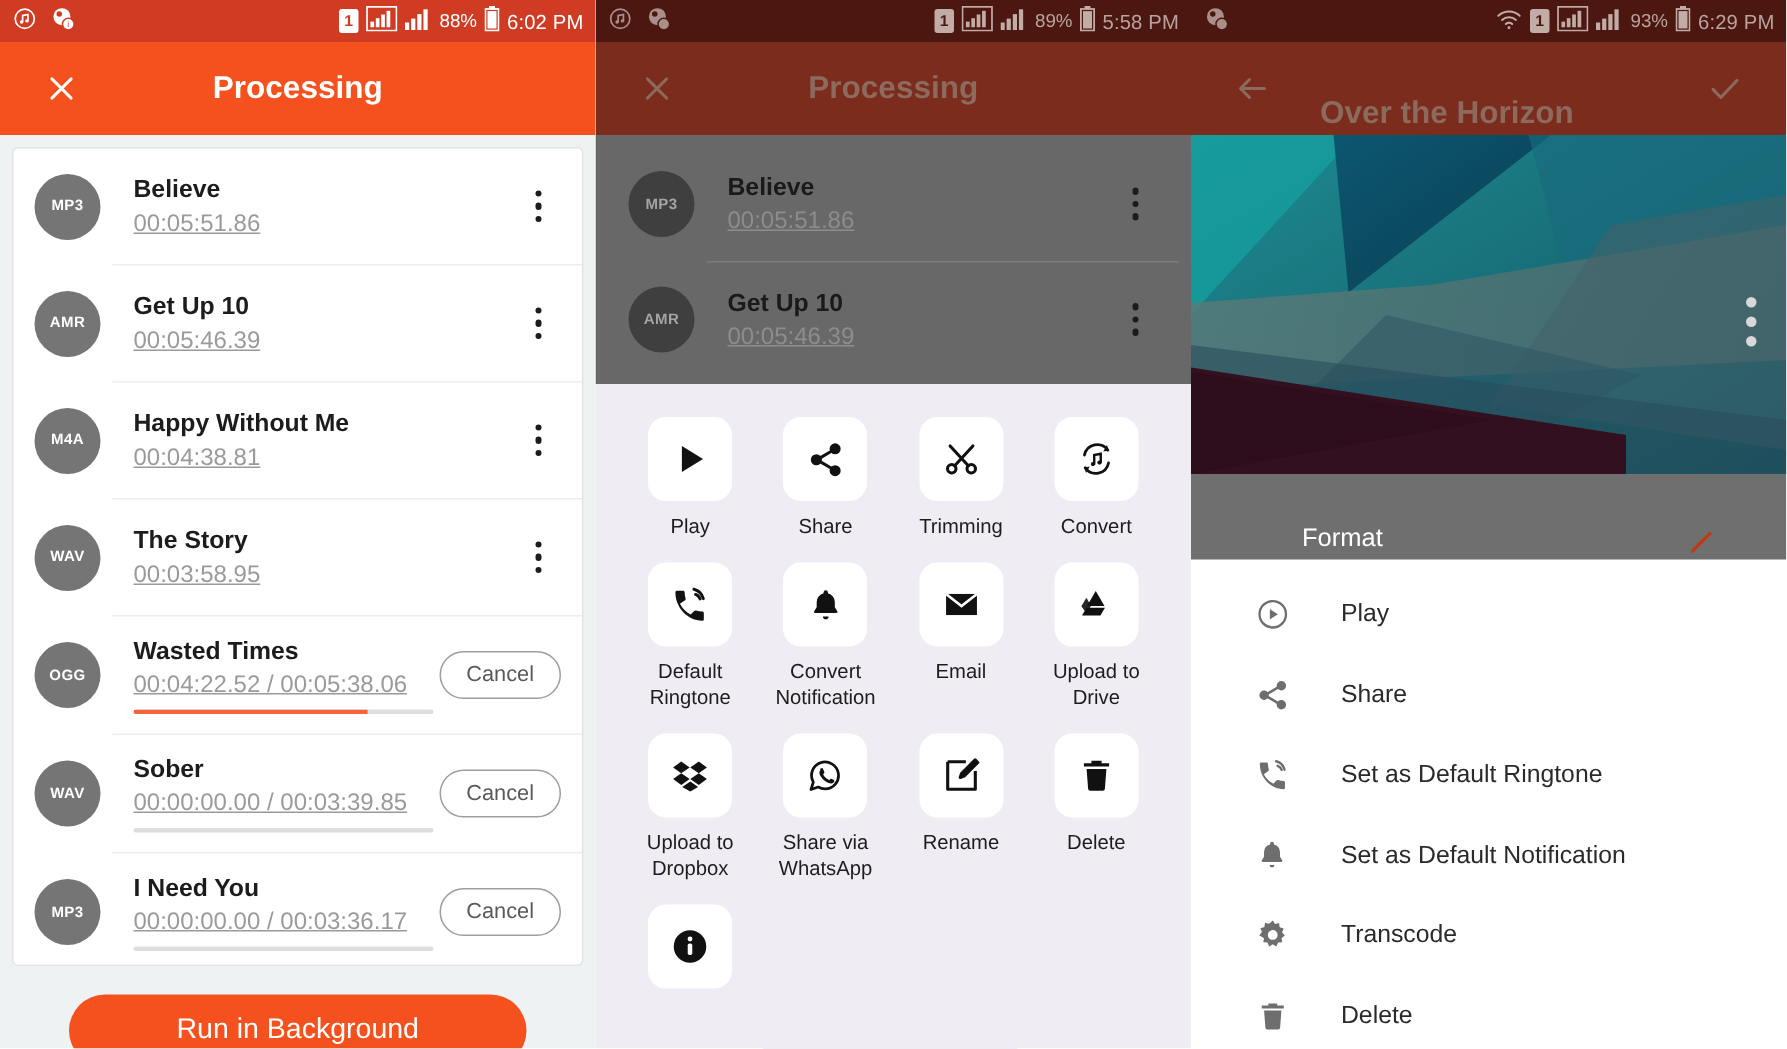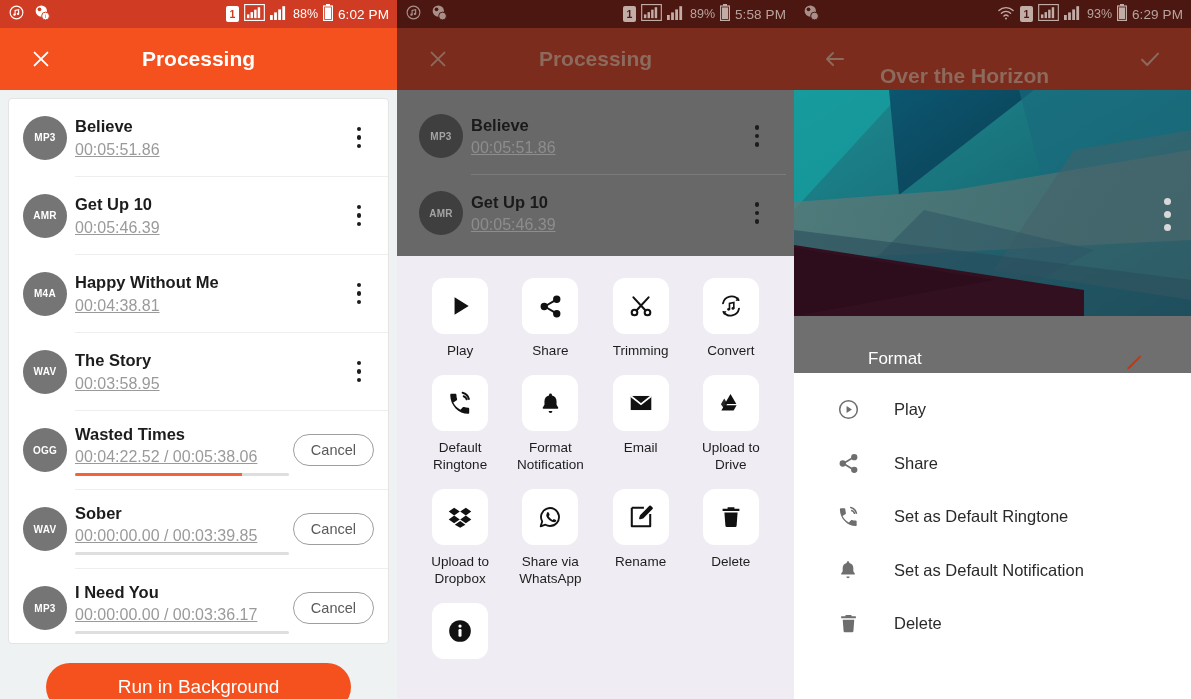--- a/index.html
+++ b/index.html
@@ -40,21 +40,21 @@
     border:1px solid #e4e4e4; height:546px; overflow:hidden;
   }
   .row { display:flex; align-items:center; padding:0 14px; height:77px; position:relative; }
   .row.prog { height:78px; }
   .sep { height:1px; background:#eeeeee; margin-left:66px; }
   .badge {
     width:44px; height:44px; border-radius:50%; background:#757575;
     color:#fff; font-size:10px; font-weight:bold; flex:none;
     display:flex; align-items:center; justify-content:center; letter-spacing:.3px;
   }
-  .rowbody { flex:1; padding-left:8px; min-width:0; }
+  .rowbody { flex:1; padding-left:8px; min-width:0;margin-left:14px; }
   .rowtitle { font-size:16.5px; font-weight:bold; color:#1c1c1c; line-height:1.28; }
   .rowsub { font-size:16px; color:#9a9a9a; margin-top:3px;text-decoration:underline; }
   .pbar { height:2.5px; background:#dedede; margin-top:7px; margin-right:4px; border-radius:2px; overflow:hidden; }
   .pbar > i { display:block; height:100%; background:#f4623a; }
   .kebab { width:26px; display:flex; flex-direction:column; align-items:center; gap:4px; flex:none; padding-right:4px;}
   .kebab span { width:4.5px; height:4.5px; border-radius:50%; background:#1c1c1c; display:block; }
   .cancel-btn {
     border:1px solid #9e9e9e; border-radius:18px; padding:7px 17px;
     font-size:14.5px; color:#5a5a5a; background:#fff; flex:none;
   }
@@ -419,21 +419,21 @@
         <div class="celllabel">Default Ringtone</div>
       </div>
 
       <div class="cell">
         <div class="tile">
           <svg width="25" height="25" viewBox="0 0 24 24" fill="#111">
               <path d="M12 2.4a1.4 1.4 0 011.4 1.4v.5a5.8 5.8 0 014.4 5.6v3.4l1.6 2.6c.3.5 0 1.1-.6 1.1H5.2c-.6 0-.9-.6-.6-1.1l1.6-2.6V9.9a5.8 5.8 0 014.4-5.6v-.5A1.4 1.4 0 0112 2.4z"></path>
               <path d="M10.2 19.2h3.6a1.8 1.8 0 01-3.6 0z"></path>
             </svg>
         </div>
-        <div class="celllabel">Format Notification</div>
+        <div class="celllabel">Convert Notification</div>
       </div>
 
       <div class="cell">
         <div class="tile">
           <svg width="26" height="26" viewBox="0 0 24 24" fill="#111">
               <path d="M2.5 5.5h19v13h-19z"></path>
               <path d="M2.5 5.5L12 13l9.5-7.5" fill="none" stroke="#fff" stroke-width="1.6"></path>
             </svg>
         </div>
         <div class="celllabel">Email</div>
@@ -651,20 +651,29 @@
       <div class="mitem">
         <div class="micon">
           <svg width="22" height="22" viewBox="0 0 24 24" fill="#6e6e6e">
               <path d="M12 2.4a1.4 1.4 0 011.4 1.4v.5a5.8 5.8 0 014.4 5.6v3.4l1.6 2.6c.3.5 0 1.1-.6 1.1H5.2c-.6 0-.9-.6-.6-1.1l1.6-2.6V9.9a5.8 5.8 0 014.4-5.6v-.5A1.4 1.4 0 0112 2.4z"></path>
               <path d="M10.2 19.2h3.6a1.8 1.8 0 01-3.6 0z"></path>
             </svg>
         </div>
         <div class="mlabel">Set as Default Notification</div>
       </div>
 
+      <div class="mitem">
+        <div class="micon">
+          <svg width="23" height="23" viewBox="0 0 24 24" fill="#6e6e6e">
+              <path d="M12 1.8l1.6 2.4 2.8-.7.4 2.9 2.8.9-1.1 2.7 1.9 2.2-2.3 1.8.5 2.9-2.9.2-1.2 2.7-2.5-1.5-2.5 1.5-1.2-2.7-2.9-.2.5-2.9L2.6 12l1.9-2.2-1.1-2.7 2.8-.9.4-2.9 2.8.7z"></path>
+              <circle cx="12" cy="11.8" r="3.4" fill="#fff"></circle>
+            </svg>
+        </div>
+        <div class="mlabel">Transcode</div>
+      </div>
 
       <div class="mitem">
         <div class="micon">
           <svg width="21" height="23" viewBox="0 0 24 24" fill="#6e6e6e">
               <path d="M8.6 2.2h6.8v1.6h5v2.2H3.6V3.8h5z"></path>
               <path d="M5.4 7.6h13.2l-1 13.2a1.4 1.4 0 01-1.4 1.3H7.8a1.4 1.4 0 01-1.4-1.3z"></path>
             </svg>
         </div>
         <div class="mlabel">Delete</div>
       </div>

